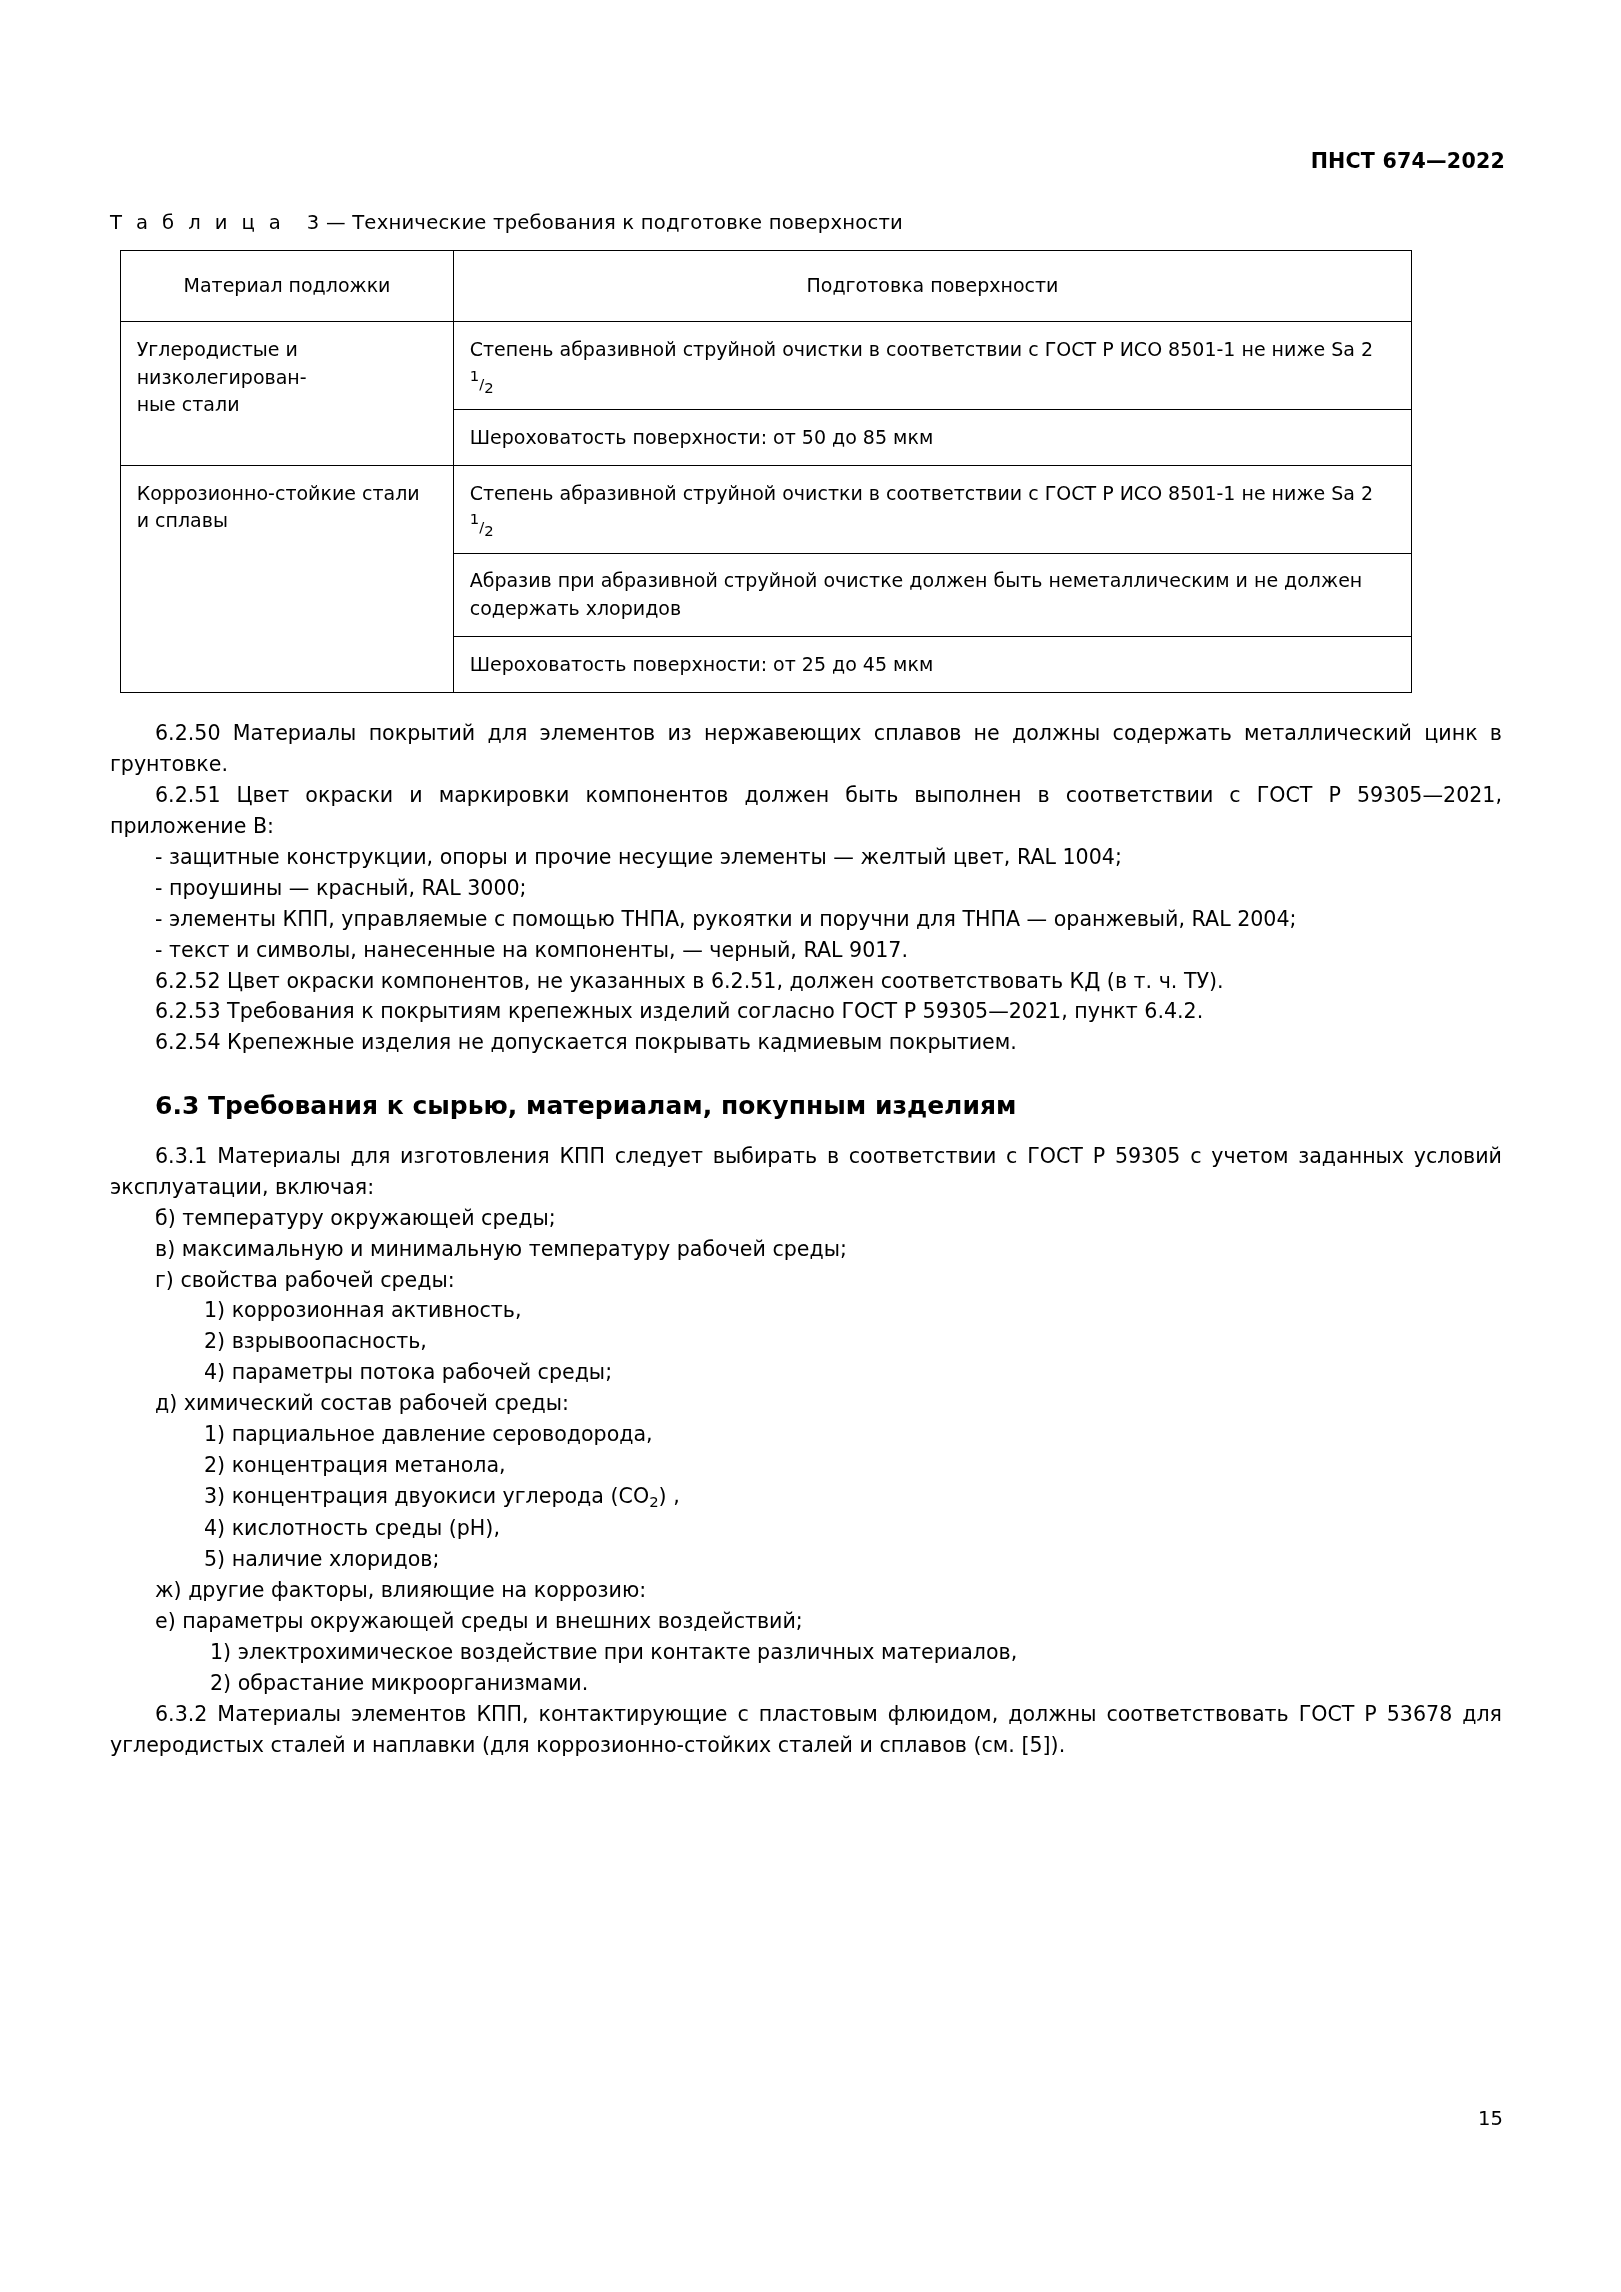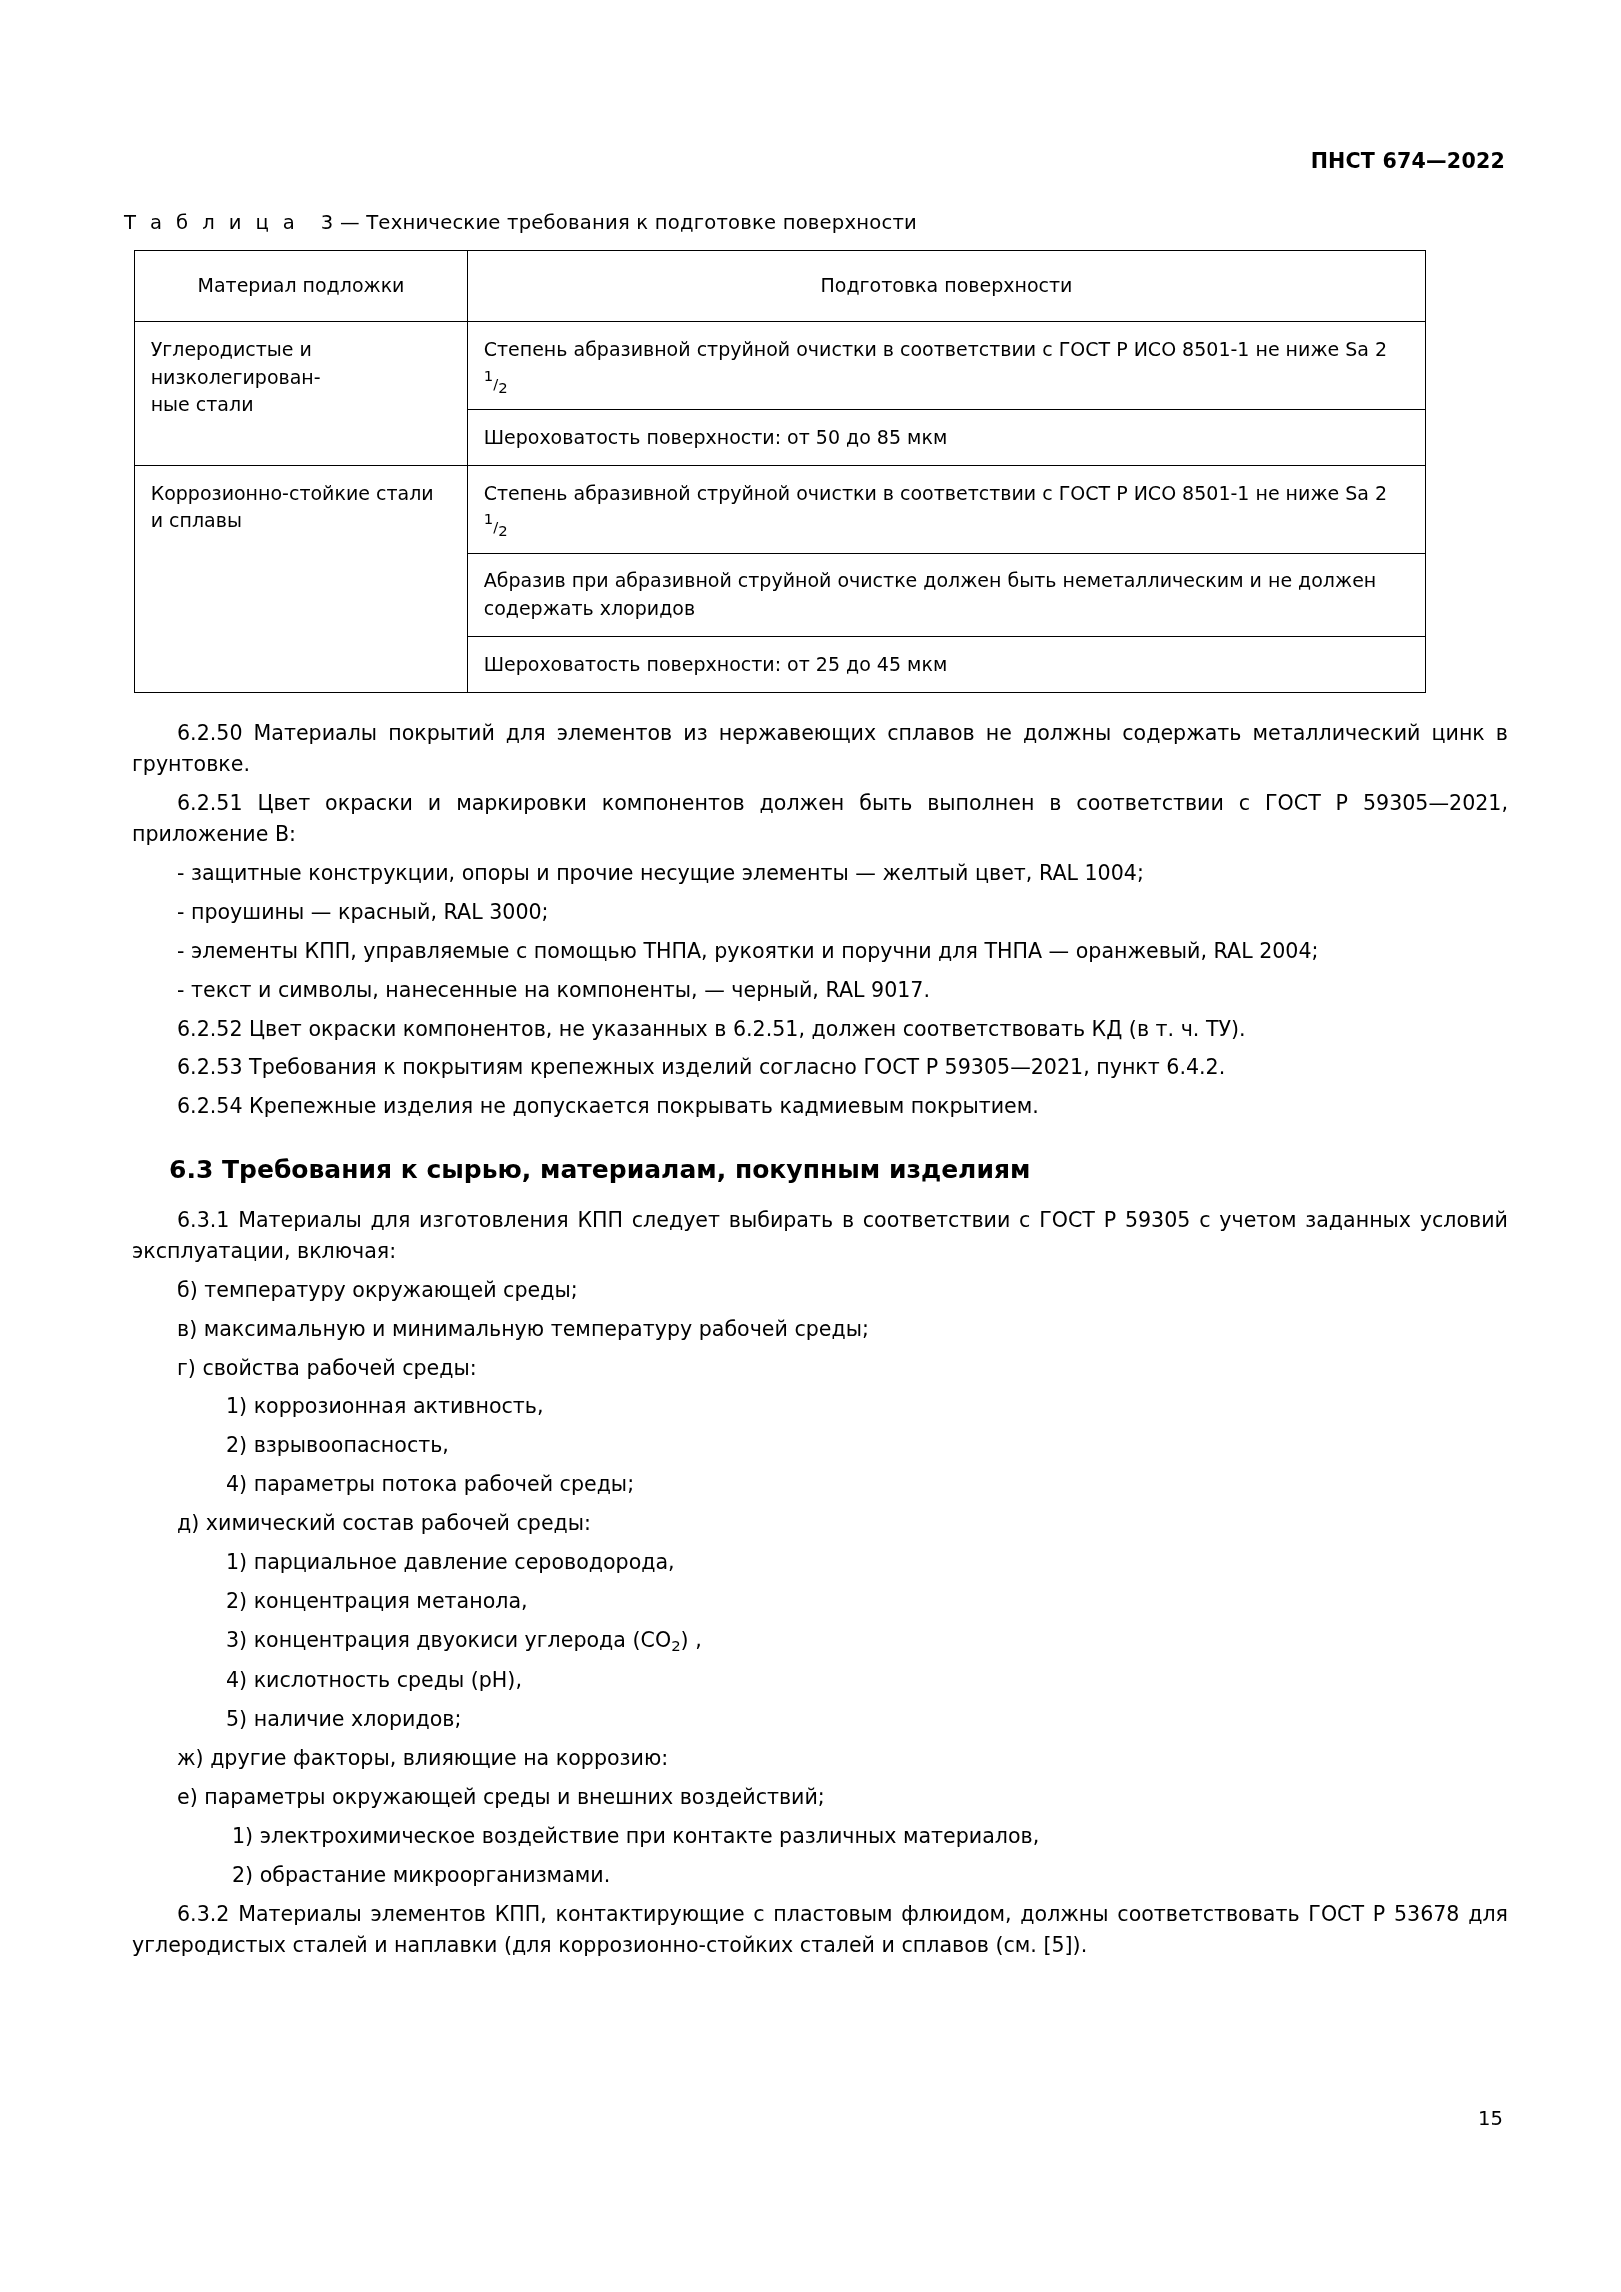--- a/index.html
+++ b/index.html
@@ -25,21 +25,21 @@
     position: absolute;
     top: 149px;
     right: 116px;
     font-size: 20.6px;
     font-weight: bold;
     letter-spacing: 0.2px;
   }
   .content {
     position: absolute;
     top: 211px;
-    left: 124px;
+    left: 110px;
     width: 1392px;
   }
   .table-caption {
     font-size: 19.6px;
     margin-bottom: 15.7px;
     letter-spacing: 0.2px;
   }
   .spaced {
     letter-spacing: 3.9px;
   }
@@ -78,21 +78,21 @@
   }
   .frac sup { font-size: 1em; vertical-align: 0.55em; }
   .frac sub { font-size: 1em; vertical-align: -0.25em; }
   .body-text {
     font-size: 20.6px;
     line-height: 1.52;
     margin-top: 25.5px;
     text-align: justify;
   }
   p.para {
-    margin: 8px;
+    margin: 0;
     font-size: 20.6px;
     line-height: 1.5;
     text-align: justify;
   }
   p.indent { text-indent: 45px; }
   .section-head {
     font-weight: bold;
     font-size: 25px;
     margin-top: 29px;
     margin-bottom: 15.7px;

